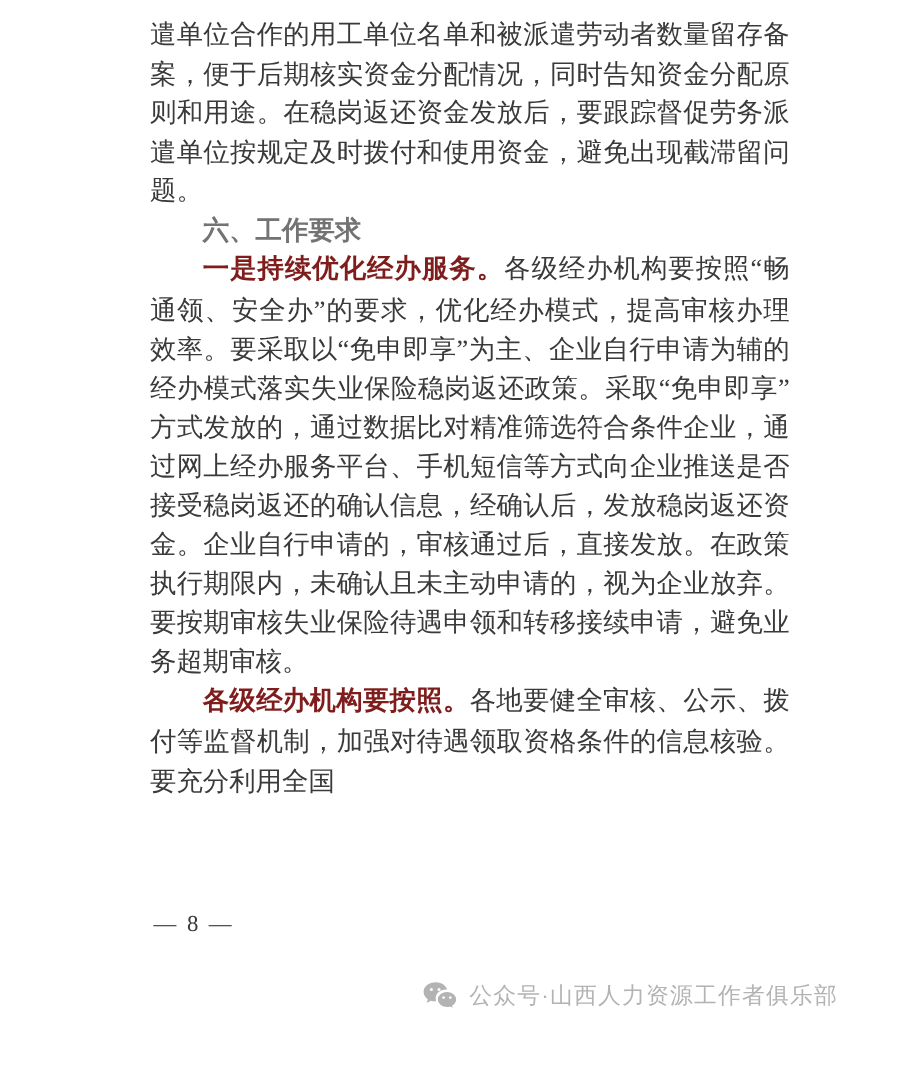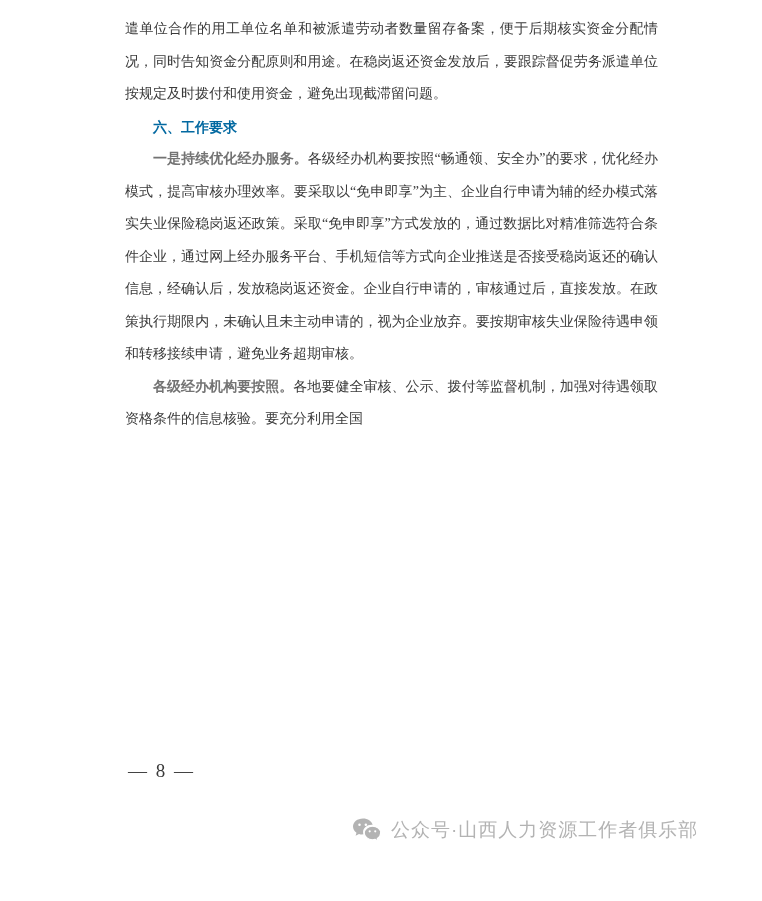--- a/index.html
+++ b/index.html
@@ -12,37 +12,37 @@
     font-family: "Liberation Serif", "DejaVu Serif", serif;
   }
   .textblock {
     position: absolute;
     left: 125px;
     top: 13px;
     width: 533px;
   }
   p.doc-para {
     margin: 0;
-    font-size: 14px;
+    font-size: 22px;
     line-height: 32.5px;
     color: #3a3a3a;
     text-align: justify;
     text-justify: inter-ideograph;
   }
   p.doc-para.indent { text-indent: 2em; }
   p.doc-para.heading {
     font-weight: 700;
     text-align: left;
     font-family: "Liberation Sans", "DejaVu Sans", sans-serif;
-    color: #0369a1;
+    color: #737373;
   }
   strong.lead {
-    font-family: Liberation Serif, serif;
+    font-family: Liberation Mono, monospace;
     font-weight: 700;
-    color: #737373;
+    color: #7f1d1d;
   }
   .page-number {
     position: absolute;
     left: 128px;
     top: 760px;
     font-size: 19px;
     letter-spacing: 2px;
     color: #3a3a3a;
   }
   .footer {

